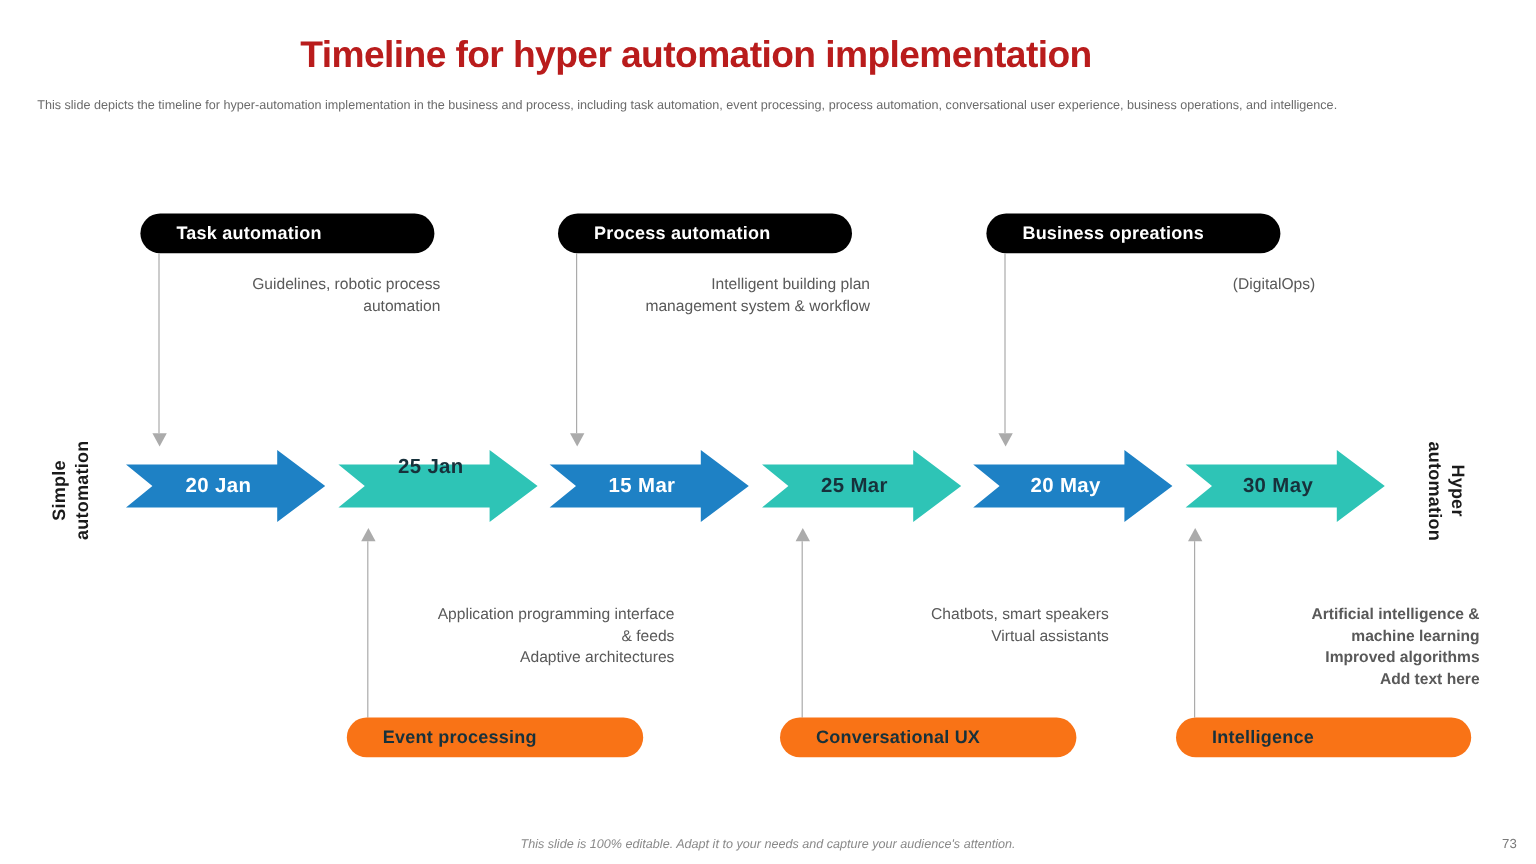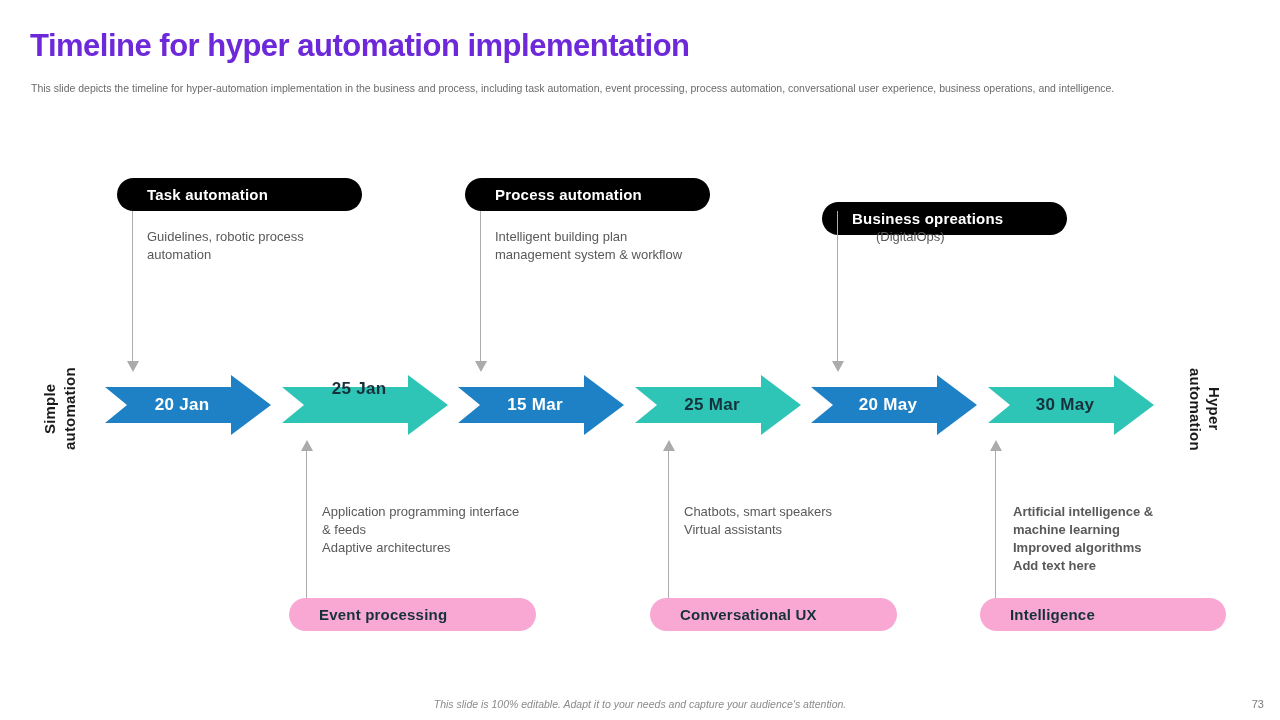--- a/index.html
+++ b/index.html
@@ -3,35 +3,35 @@
 <meta charset="utf-8">
 <style>
   html,body{margin:0;padding:0;background:#e8e8e8;}
   .slide{
     position:relative;width:1280px;height:720px;background:#ffffff;
     font-family:"Liberation Sans", sans-serif;overflow:hidden;margin:0 auto;
   }
   .abs{position:absolute;}
   .title{
     left:30px;top:28px;width:1100px;
-    font-size:31px;font-weight:bold;color:#6d28d9;letter-spacing:-0.5px;
+    font-size:31px;font-weight:bold;color:#b91c1c;letter-spacing:-0.5px;text-align:center;
   }
   .subtitle{
     left:31px;top:82px;width:1210px;
     font-size:10.5px;color:#6b6b6b;
   }
   .pill{
     height:33px;border-radius:17px;display:flex;align-items:center;
     padding-left:30px;box-sizing:border-box;
     font-size:15px;font-weight:bold;letter-spacing:0.2px;
   }
   .pill-blue{background:#000000;color:#ffffff;}
-  .pill-teal{background:#f9a8d4;color:#17313B;align-items:center;}
+  .pill-teal{background:#f97316;color:#17313B;align-items:center;}
   .desc{
-    font-size:13px;line-height:18px;color:#595959;white-space:pre-line;
+    font-size:13px;line-height:18px;color:#595959;white-space:pre-line;text-align:right;
   }
   .connector{width:1px;background:#ABABAB;}
   .arrow-down{
     width:0;height:0;border-left:6px solid transparent;border-right:6px solid transparent;
     border-top:11px solid #ABABAB;
   }
   .arrow-up{
     width:0;height:0;border-left:6px solid transparent;border-right:6px solid transparent;
     border-bottom:11px solid #ABABAB;
   }
@@ -62,21 +62,21 @@
 
   <div class="abs title">Timeline for hyper automation implementation</div>
   <div class="abs subtitle">This slide depicts the timeline for hyper-automation implementation in the business and process, including task automation, event processing, process automation, conversational user experience, business operations, and intelligence.</div>
 
   <div class="abs pill pill-blue" style="left:117px;top:178px;width:245px;">
     <span>Task automation</span>
   </div>
   <div class="abs pill pill-blue" style="left:465px;top:178px;width:245px;">
     <span>Process automation</span>
   </div>
-  <div class="abs pill pill-blue" style="left:822px;top:178px;width:245px;margin-top:24px;">
+  <div class="abs pill pill-blue" style="left:822px;top:178px;width:245px;">
     <span>Business opreations</span>
   </div>
 
   <div class="abs desc" style="left:147px;top:228px;width:220px;">Guidelines, robotic process
 automation</div>
   <div class="abs desc" style="left:495px;top:228px;width:230px;">Intelligent building plan
 management system &amp; workflow</div>
   <div class="abs desc" style="left:848px;top:228px;width:220px;margin-left:28px;">(DigitalOps)</div>
 
   <div class="abs connector" style="left:132px;top:211px;height:150px;"></div>

